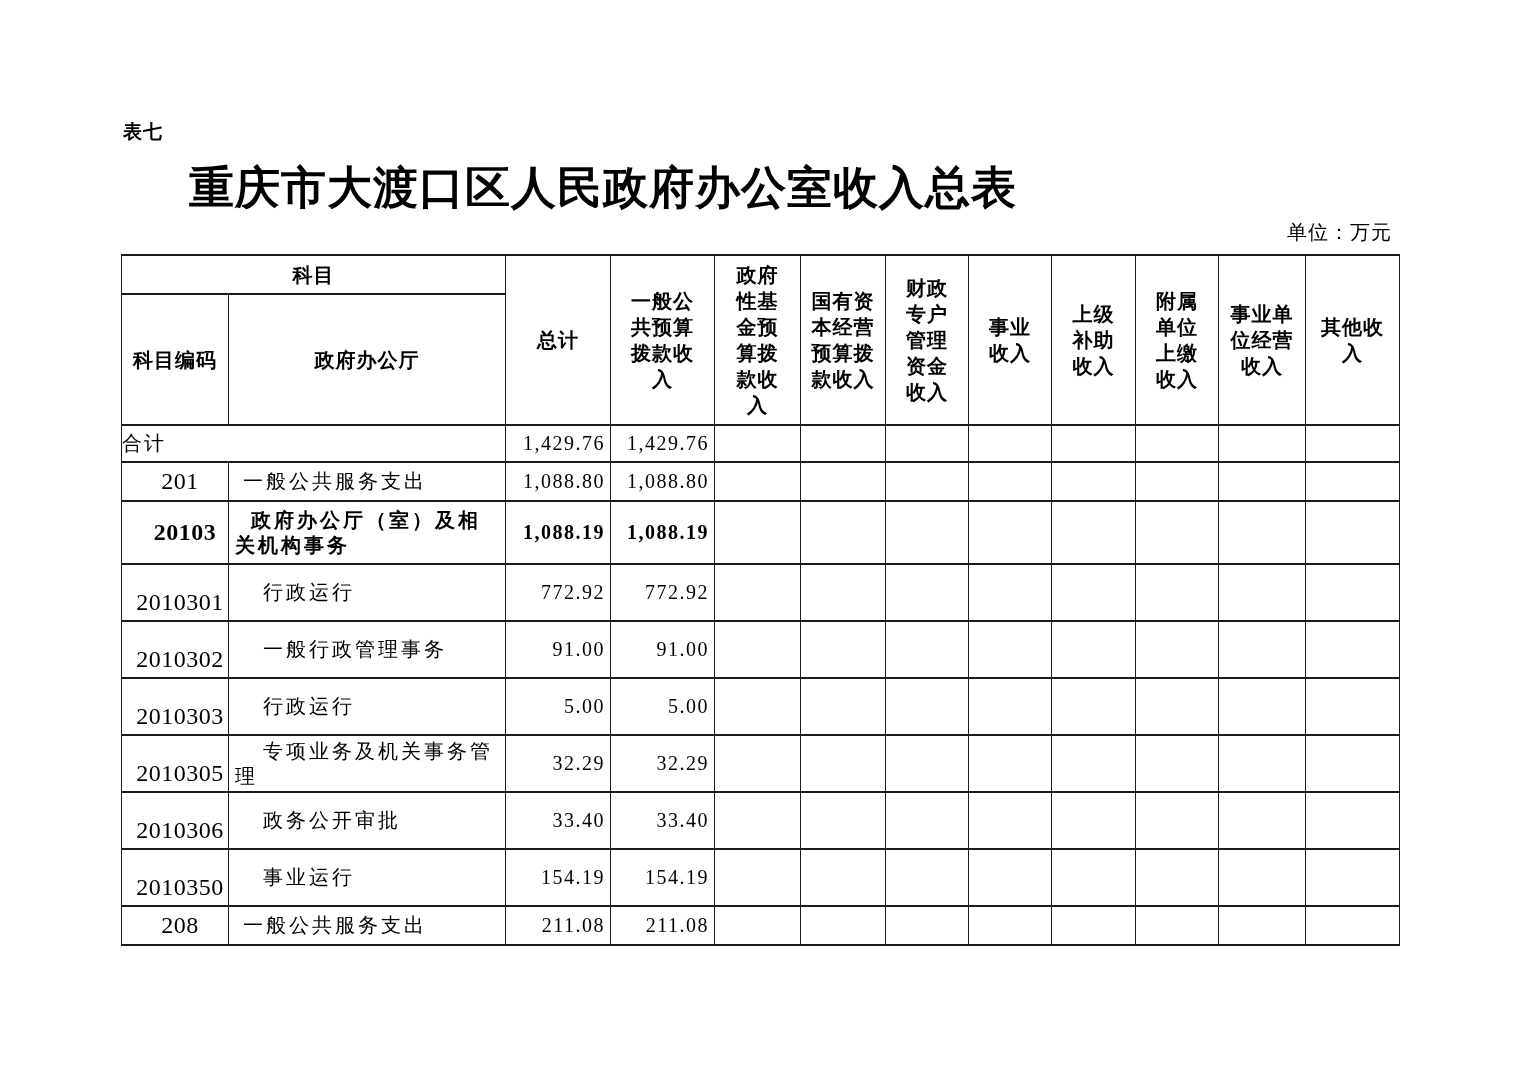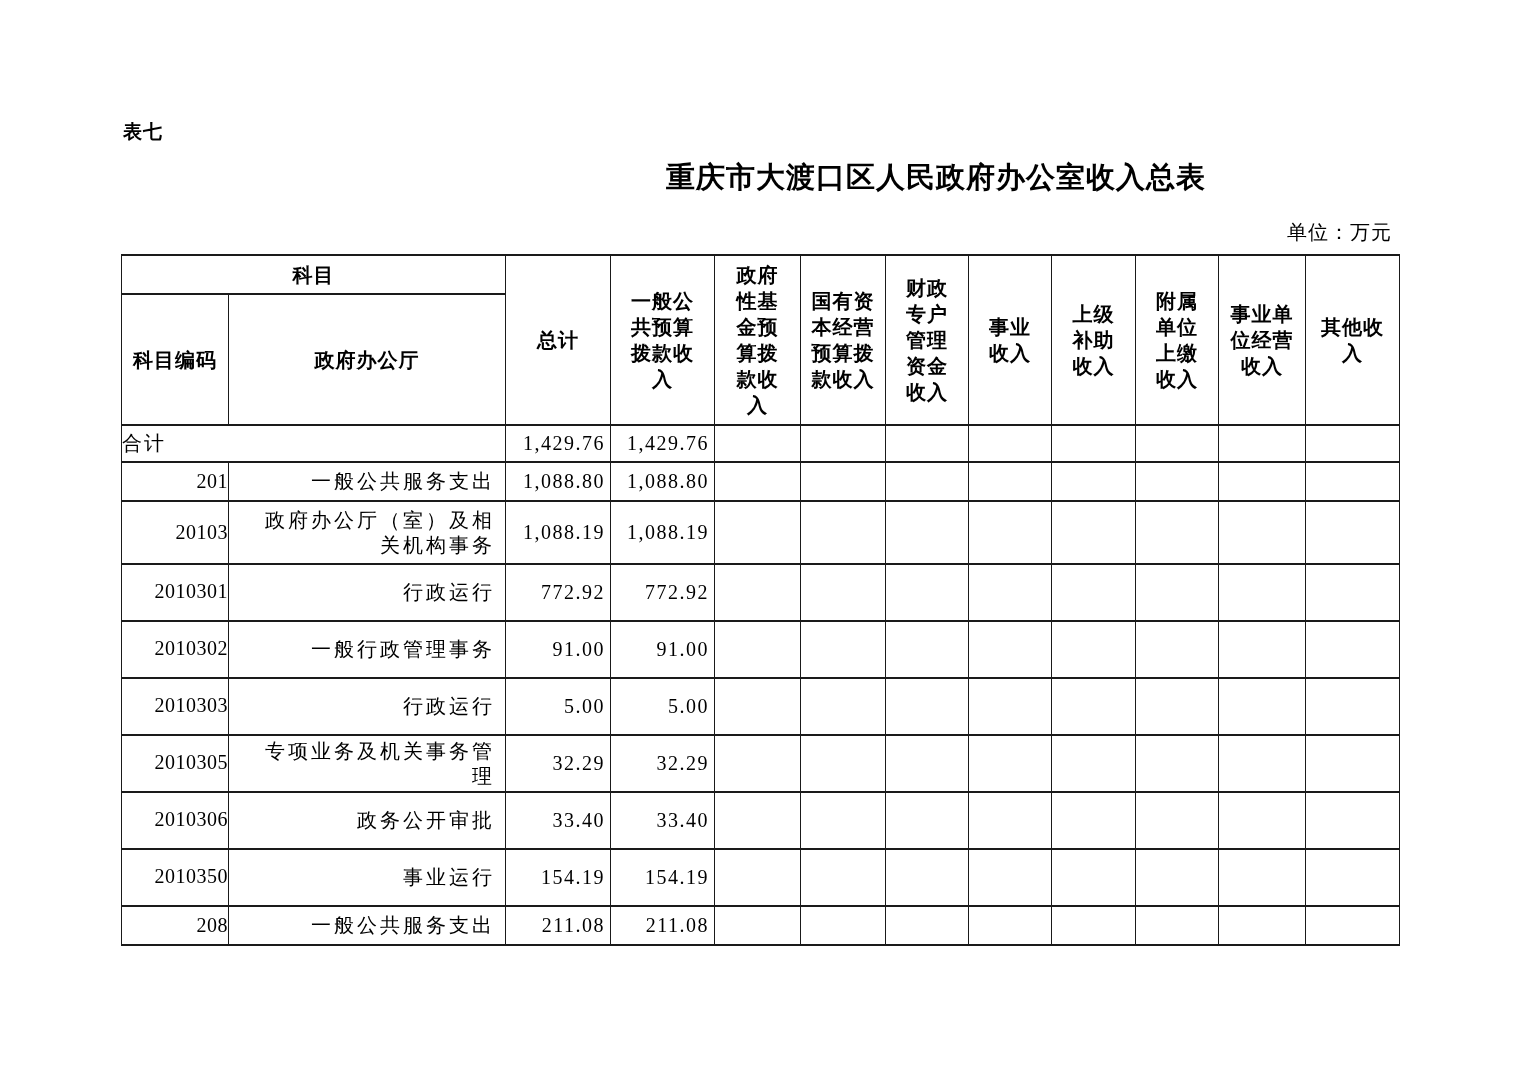--- a/index.html
+++ b/index.html
@@ -7,21 +7,21 @@
   body {
     width:1520px; height:1074px; position:relative; overflow:hidden;
     font-family:"Liberation Serif","DejaVu Serif",serif; color:#000;
   }
   .table-label {
     position:absolute; left:123px; top:119px;
     font-size:19px; font-weight:bold; letter-spacing:1px;
   }
   .doc-title {
     position:absolute; left:0; top:158px; width:1206px;
-    text-align:right; font-size:29px; font-weight:bold; letter-spacing:1px;
+    text-align:center; font-size:45px; font-weight:bold; letter-spacing:1px;
     font-family:"Liberation Serif","DejaVu Serif",serif;
   }
   .unit-note {
     position:absolute; top:219px; right:128px;
     font-size:20px; letter-spacing:1px;margin-left:22px;
   }
   table.income-table {
     position:absolute; left:121px; top:254px; width:1278px;
     border-collapse:collapse; table-layout:fixed;
   }
@@ -31,33 +31,33 @@
     overflow:hidden;
   }
   .income-table thead tr.hrow-a { height:39px; }
   .income-table thead tr.hrow-b { height:131px; }
   .income-table th {
     font-size:20px; font-weight:bold; text-align:center; vertical-align:middle;
     line-height:26px; white-space:pre-line; letter-spacing:1px;
   }
   tr.lv0 { height:37px; }
   tr.lv1 { height:39px; }
-  tr.lv2 { height:63px; }
+  tr.lv2 { height:63px;font-weight:bold; }
   tr.lv3 { height:57px; }
   td.subject-merged {
     text-align:left; font-size:20px; vertical-align:middle; letter-spacing:2px;
   }
   td.code {
-    font-size:20px; text-align:right; vertical-align:middle;
+    font-size:24px; text-align:center; vertical-align:middle;
     padding-left:10px; letter-spacing:0.5px;
   }
   tr.lv2 td.code { padding-left:20px; }
-  tr.lv3 td.code { vertical-align:bottom; padding-bottom:17px; }
+  tr.lv3 td.code { vertical-align:bottom; padding-bottom:4px; }
   td.name {
-    font-size:20px; text-align:right; vertical-align:middle;
+    font-size:20px; text-align:left; vertical-align:middle;
     padding-left:6px; padding-right:10px; line-height:25px; letter-spacing:3px;
   }
   tr.lv1 td.name { text-indent:8px; }
   tr.lv2 td.name { text-indent:16px;border-radius:20px; }
   tr.lv3 td.name { text-indent:28px;margin-top:32px; }
   td.val {
     font-size:20px; text-align:right; vertical-align:middle;
     padding-right:5px; letter-spacing:1.5px; white-space:nowrap;
   }
 </style>

